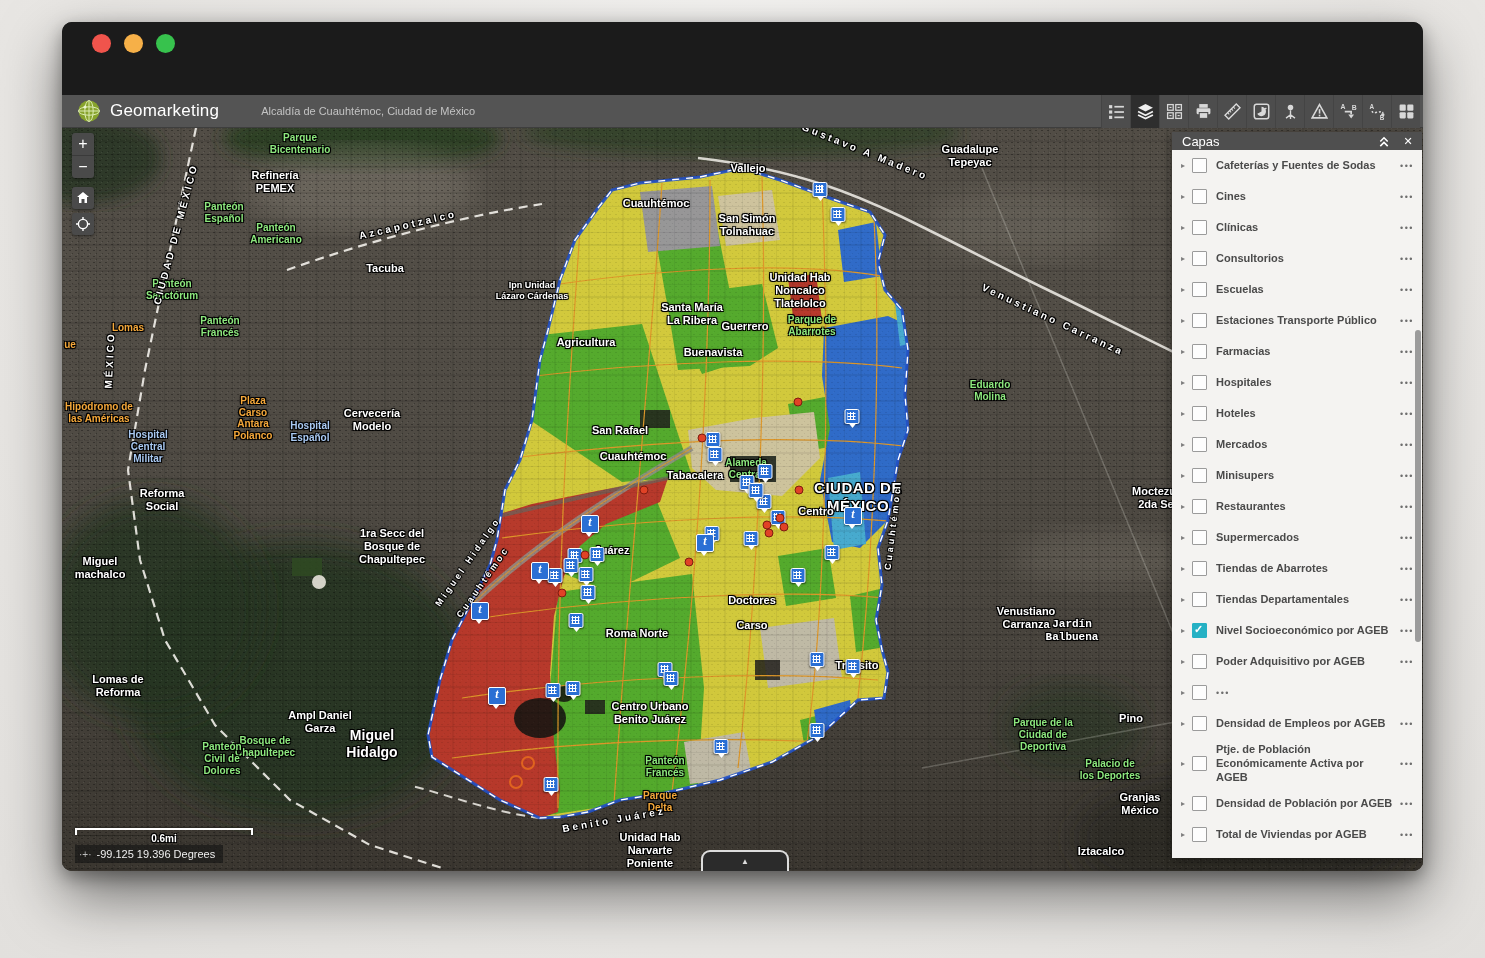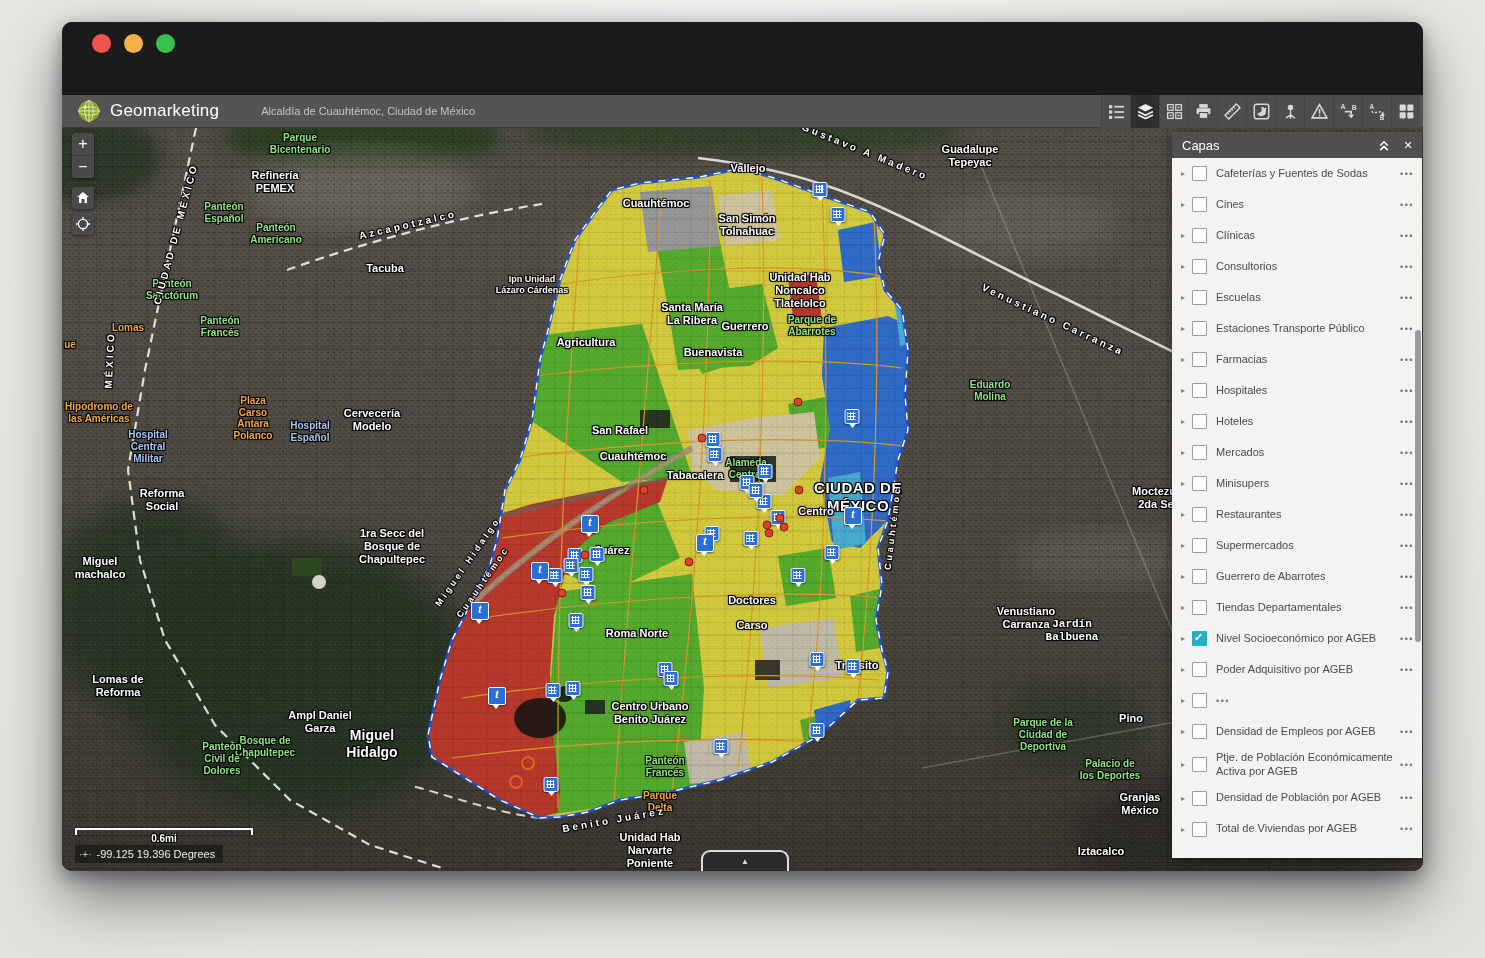--- a/index.html
+++ b/index.html
@@ -58,31 +58,31 @@
   .coords{position:absolute;left:13px;top:717px;z-index:8;background:rgba(20,20,20,.62);color:#eee;
       font-size:11px;padding:3px 8px 3px 4px;display:flex;align-items:center;gap:5px;}
   .coords .cross{color:#bbb;font-size:10px;}
   
   .attr-tab{position:absolute;left:683px;top:722px;transform:translateX(-50%);width:84px;height:21px;z-index:8;
       background:#2b2b2b;border:2px solid #ddd;border-bottom:none;border-radius:9px 9px 0 0;
       color:#ddd;text-align:center;font-size:8px;line-height:20px;cursor:pointer;}
   
   .panel{position:absolute;left:1110px;top:4px;width:250px;height:726px;z-index:10;background:#f4f3f1;
       box-shadow:0 2px 10px rgba(0,0,0,.45);}
-  .panel-head{height:26px;background:#4f4f4f;display:flex;align-items:center;color:#fff;}
+  .panel-head{height:18px;background:#4f4f4f;display:flex;align-items:center;color:#fff;}
   .panel-title{font-size:13px;margin-left:10px;flex:1;}
   .ph-btn{width:24px;height:26px;display:flex;align-items:center;justify-content:center;cursor:pointer;color:#fff;font-size:11px;}
   .ph-btn svg{width:12px;height:13px;}
   .panel-body{height:700px;overflow:hidden;}
   .lrow{display:flex;align-items:center;min-height:31px;padding:0 8px 0 9px;box-sizing:border-box;}
   .caret{color:#7d7d7d;font-size:8px;width:11px;flex:none;cursor:pointer;}
   .cbx{width:13px;height:13px;border:1px solid #9b9b9b;background:#fdfdfd;border-radius:1px;flex:none;margin-right:9px;cursor:pointer;position:relative;}
   .cbx.on{background:var(--check,#25b1c4);border-color:var(--check,#25b1c4);}
   .cbx.on::after{content:"✓";position:absolute;left:1px;top:-1px;color:#fff;font-size:11px;font-weight:bold;}
-  .ltext{flex:1;font-size:11px;color:#4a4a4a;line-height:1.25;padding:4px 4px 4px 0;}
+  .ltext{flex:1;font-size:11px;color:#4a4a4a;line-height:1.25;padding:4px 4px 4px 0;font-weight:bold;}
   .ldots{color:#6e6e6e;font-size:9px;letter-spacing:1.5px;flex:none;cursor:pointer;}
   .panel-scroll{position:absolute;right:1px;top:198px;width:6px;height:312px;}
   .panel-scroll .thumb{width:6px;height:100%;background:#9b9b9b;border-radius:3px;}
 </style>
 </head>
 <body>
 
 <div class="page">
  <div class="window">
 
@@ -417,21 +417,21 @@
 Español</span>
           <span class="lbl " style="left: 310px; top: 292px; transform: translate(-50%, -50%);">Cervecería
 Modelo</span>
           <span class="lbl blue" style="left: 86px; top: 319px; transform: translate(-50%, -50%);">Hospital
 Central
 Militar</span>
           <span class="lbl " style="left: 100px; top: 372px; transform: translate(-50%, -50%);">Reforma
 Social</span>
           <span class="lbl " style="left: 38px; top: 440px; transform: translate(-50%, -50%);">Miguel
 machalco</span>
-          <span class="lbl small" style="left: 470px; top: 157px; transform: translate(-50%, -50%);">Ipn Unidad
+          <span class="lbl small" style="left: 470px; top: 163px; transform: translate(-50%, -50%);">Ipn Unidad
 Lázaro Cárdenas</span>
           <span class="lbl " style="left: 330px; top: 418px; transform: translate(-50%, -50%);">1ra Secc del
 Bosque de
 Chapultepec</span>
           <span class="lbl " style="left: 56px; top: 558px; transform: translate(-50%, -50%);">Lomas de
 Reforma</span>
           <span class="lbl park" style="left: 203px; top: 619px; transform: translate(-50%, -50%);">Bosque de
 Chapultepec</span>
           <span class="lbl park" style="left: 160px; top: 631px; transform: translate(-50%, -50%);">Panteón
 Civil de
@@ -687,21 +687,21 @@
             </div>
             <div class="lrow">
               <span class="caret">▸</span>
               <span class="cbx"></span>
               <span class="ltext">Supermercados</span>
               <span class="ldots">•••</span>
             </div>
             <div class="lrow">
               <span class="caret">▸</span>
               <span class="cbx"></span>
-              <span class="ltext">Guerrero de Abarrotes</span>
+              <span class="ltext">Tiendas de Abarrotes</span>
               <span class="ldots">•••</span>
             </div>
             <div class="lrow">
               <span class="caret">▸</span>
               <span class="cbx"></span>
               <span class="ltext">Tiendas Departamentales</span>
               <span class="ldots">•••</span>
             </div>
             <div class="lrow">
               <span class="caret">▸</span>

